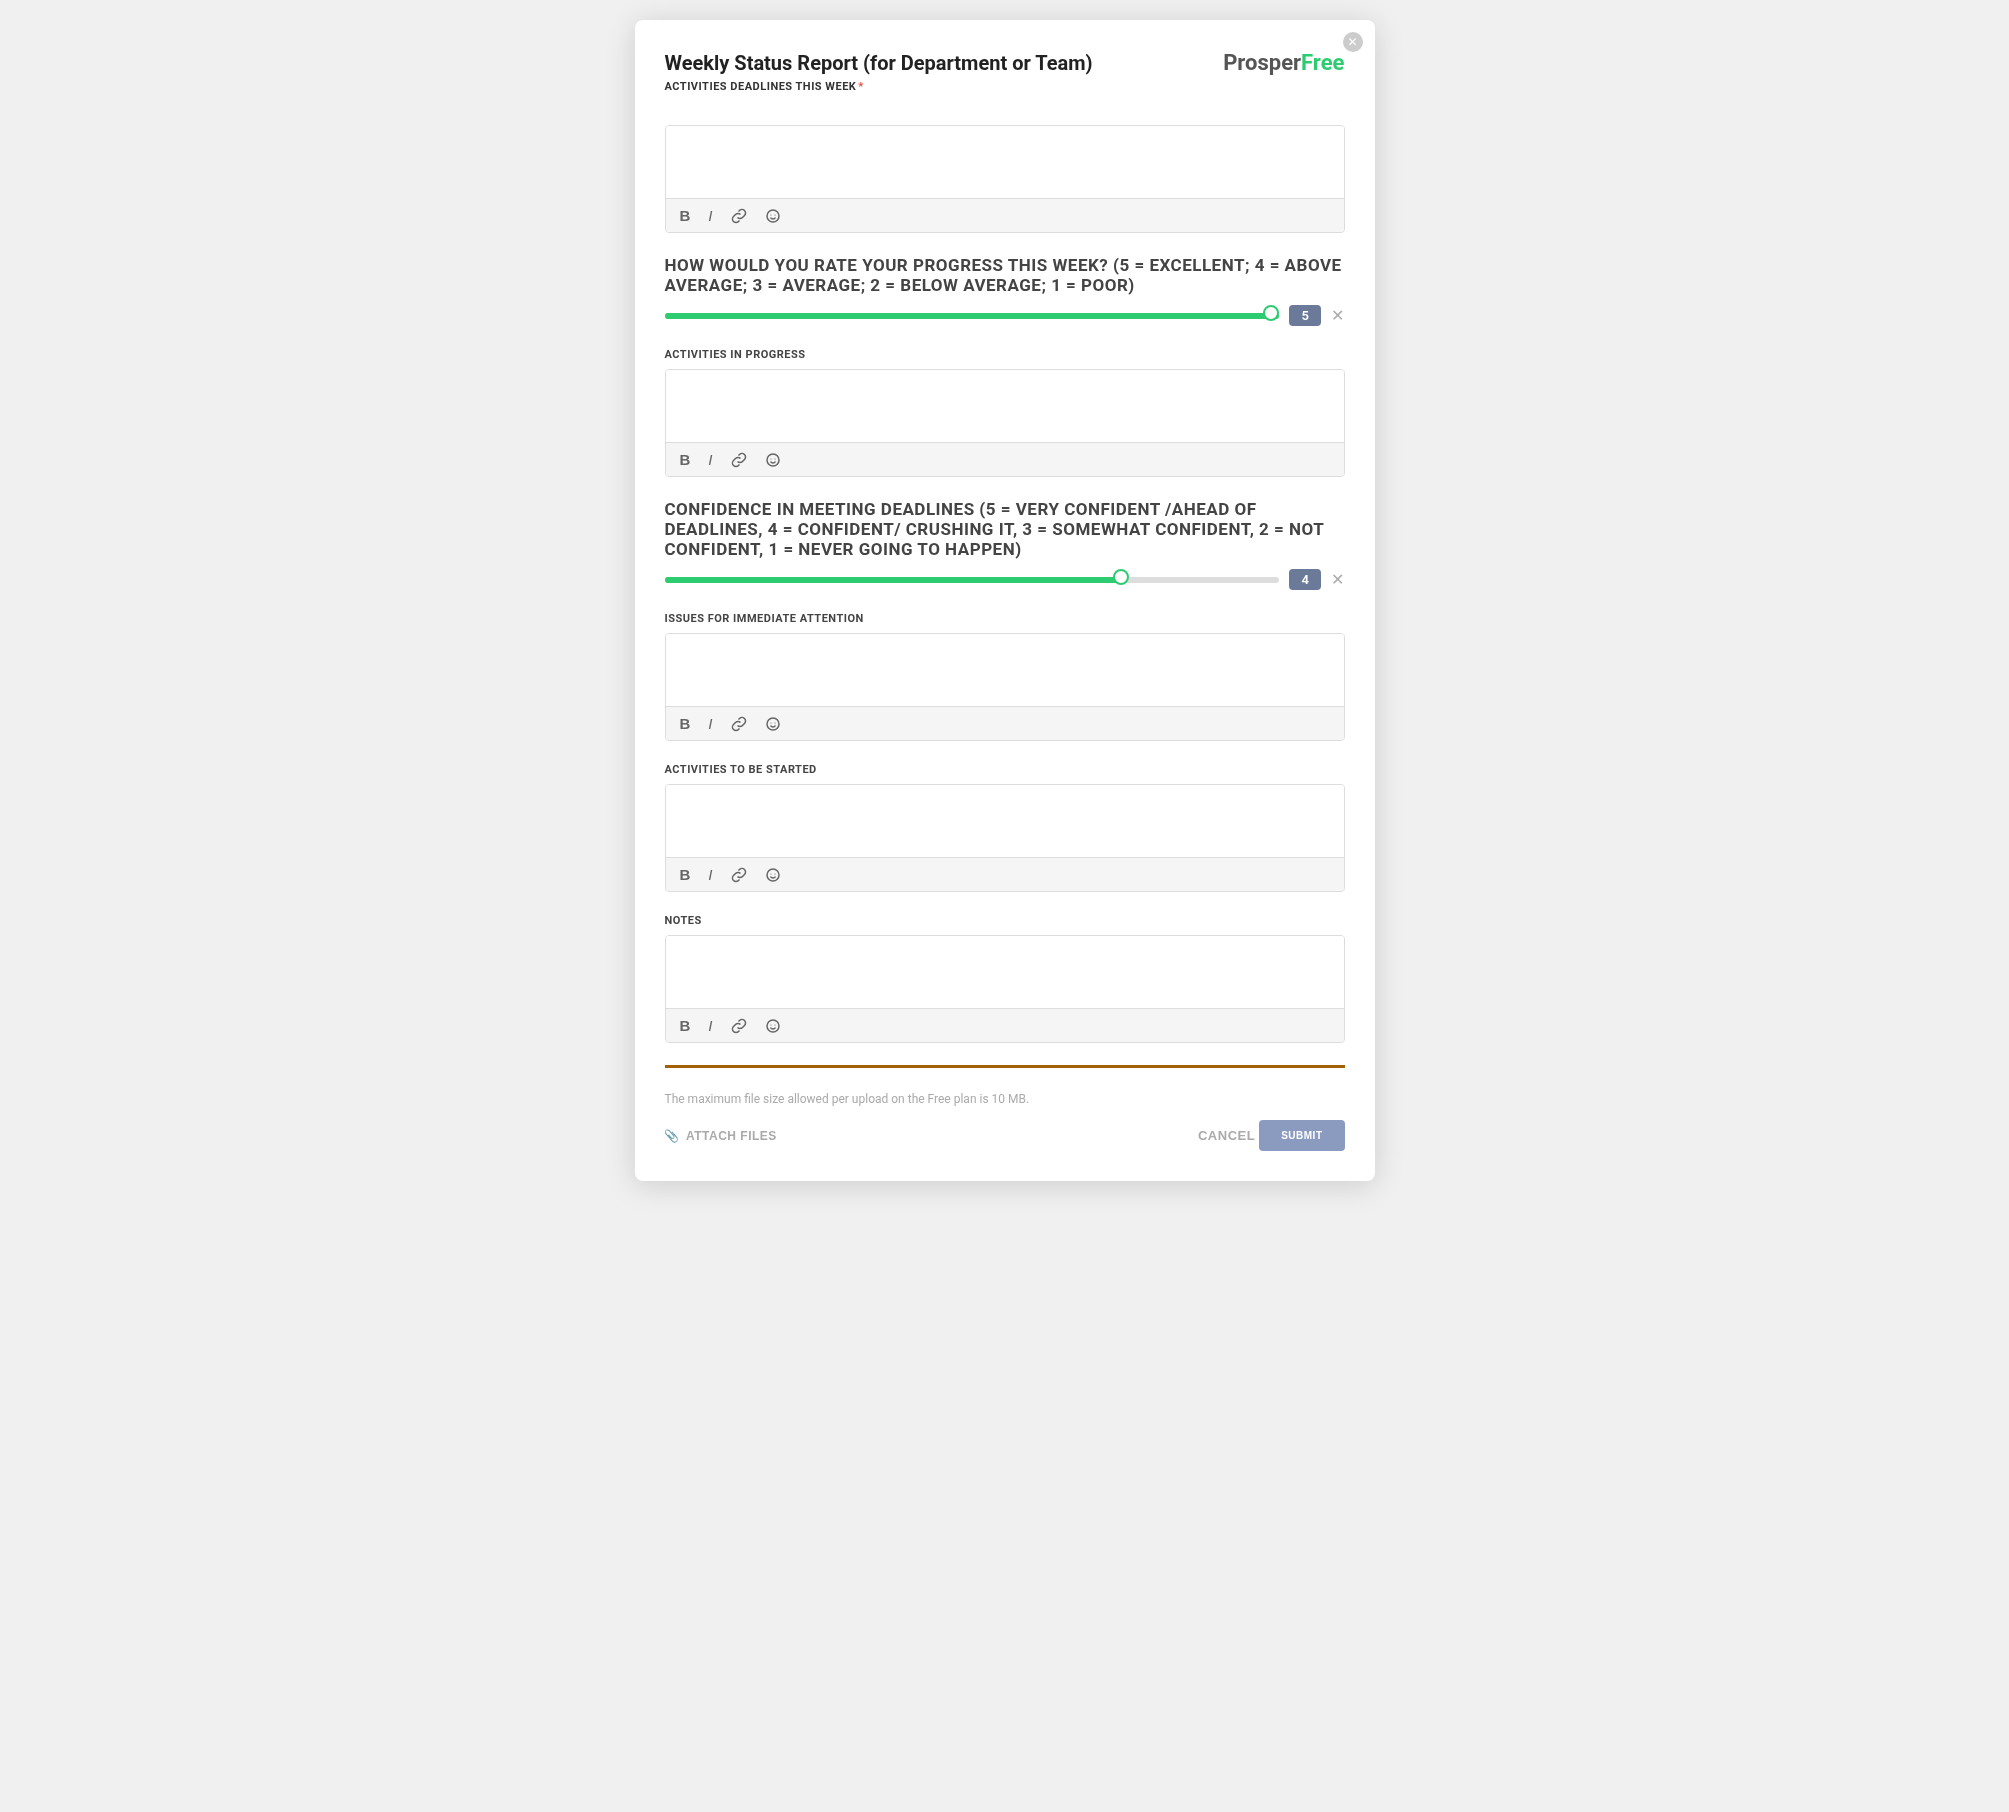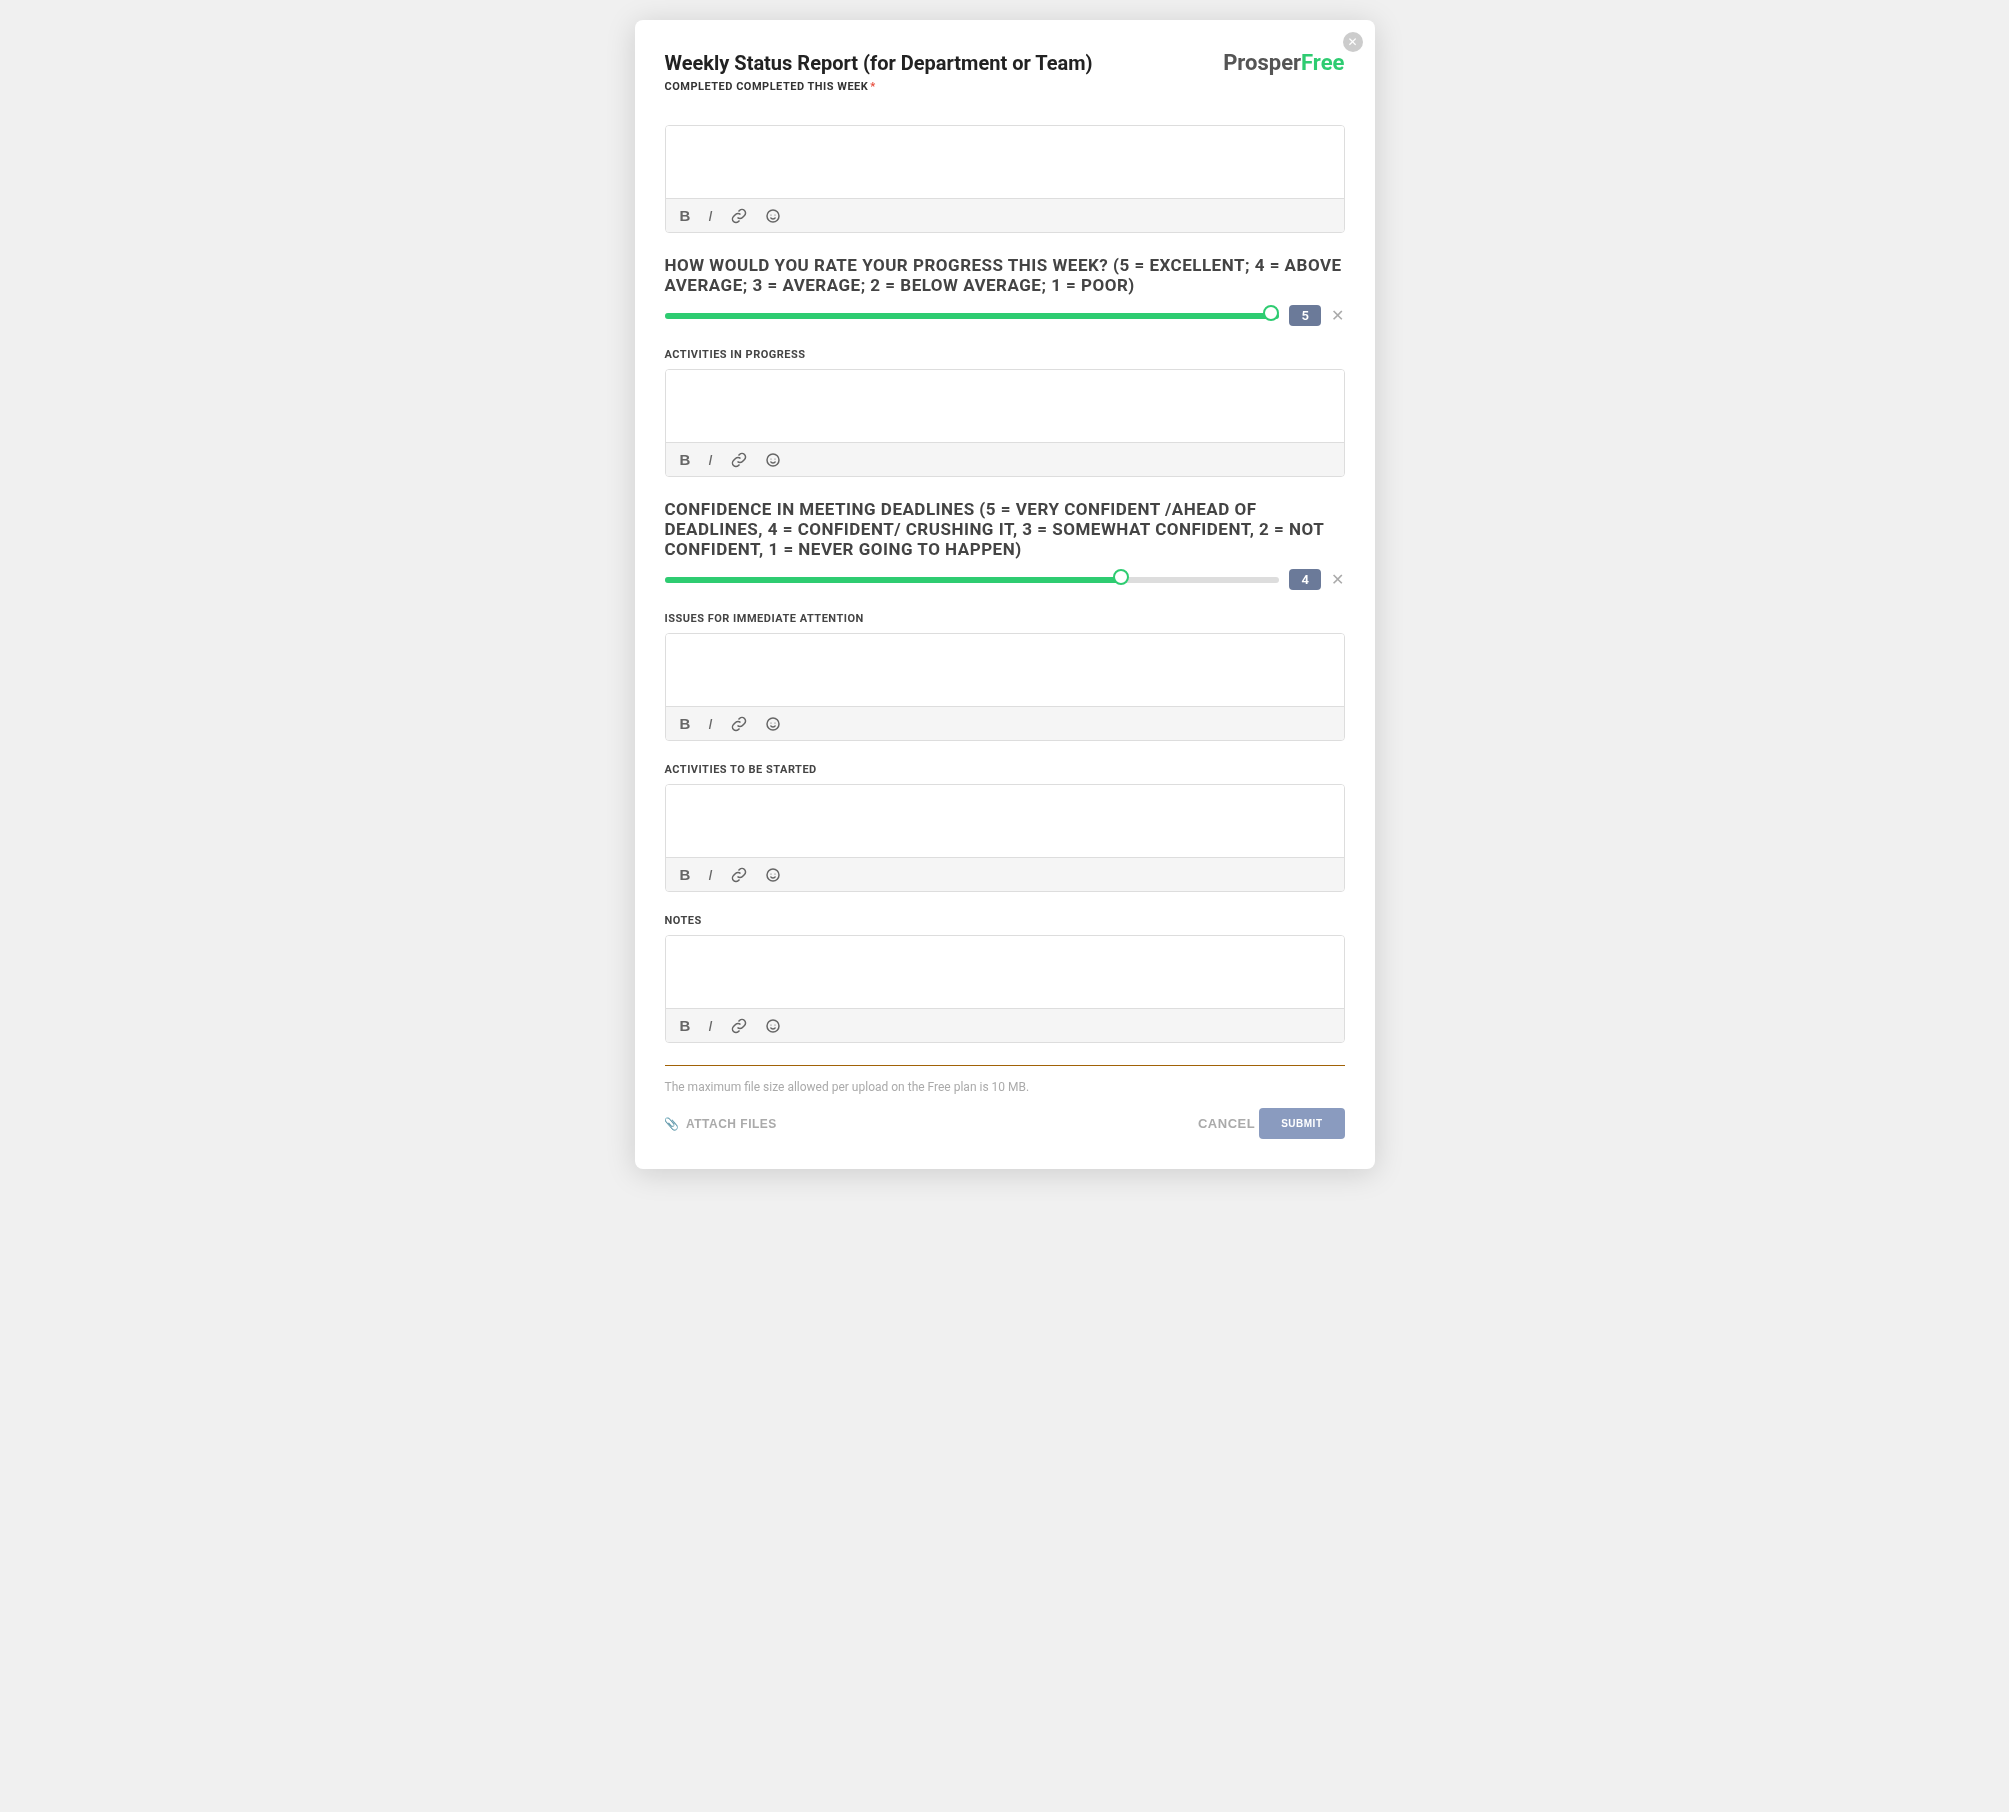--- a/index.html
+++ b/index.html
@@ -225,22 +225,22 @@
       cursor: pointer;
       color: #aaa;
       font-size: 16px;
       padding: 0;
       display: flex;
       align-items: center;
     }
 
     .footer-section {
       margin-top: 20px;
-      border-top: 1px solid #a16207;
-      padding-top: 14px;
+      border-top: 3px solid #a16207;
+      padding-top: 24px;
     }
 
     .file-size-note {
       font-size: 12px;
       color: #aaa;
       margin-bottom: 14px;
     }
 
     .footer-actions {
       display: flex;
@@ -319,21 +319,21 @@
 <body>
 
 <div class="modal-container">
 
   <button class="close-btn">✕</button>
 
   <div class="modal-header">
     <div class="modal-title-block">
       <div class="modal-title">Weekly Status Report (for Department or Team)</div>
       <div class="modal-subtitle">
-        <span>COMPLETED COMPLETED THIS WEEK</span><span class="required-star">*</span>
+        <span>ACTIVITIES DEADLINES THIS WEEK</span><span class="required-star">*</span>
       </div>
     </div>
     <div class="brand-logo">
       <span class="brand-prosper">Prosper</span>
         <span class="brand-forms">Free</span>
     </div>
   </div>
 
   <div class="form-section">
     <div class="text-editor">

